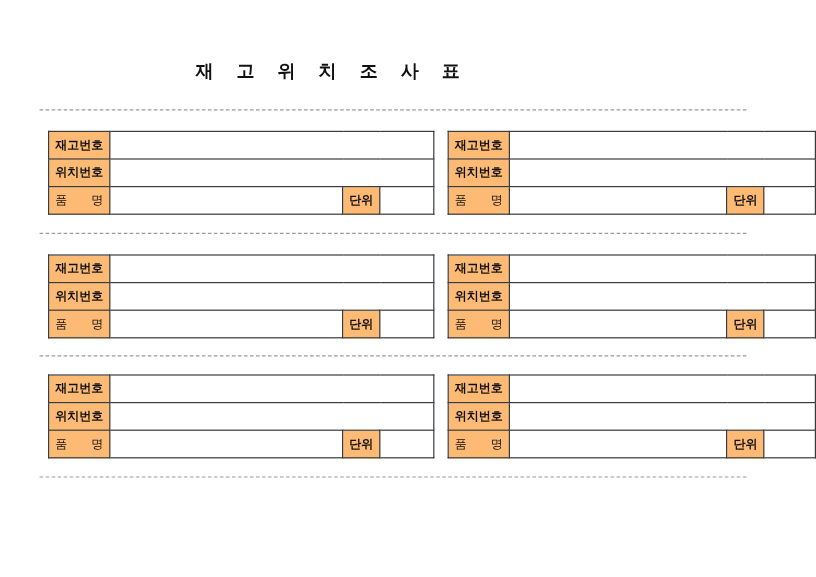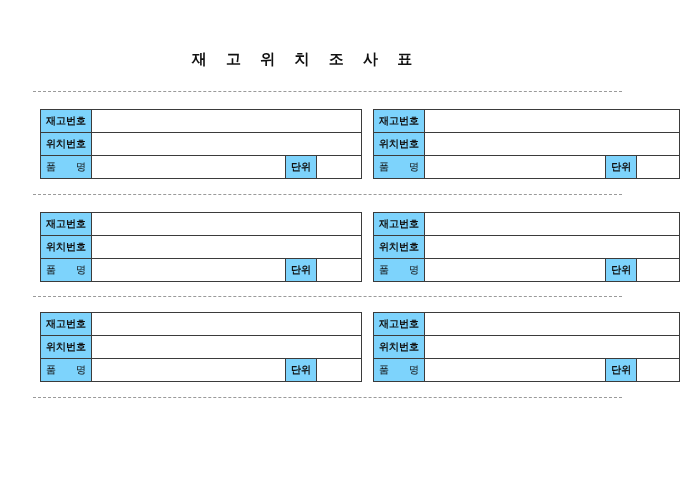--- a/index.html
+++ b/index.html
@@ -31,21 +31,20 @@
     left: 0;
     top: 50px;
     width: 546px;
     text-align: center;
     font-size: 15px;
     font-weight: 700;
     letter-spacing: 7px;
     text-indent: 7px;
     color: #111111;
     white-space: nowrap;
-    padding-left: 29px;
   }
 
   
   .dashed-rule {
     position: absolute;
     left: 33px;
     width: 589px;
     height: 0;
     border-top: 1px dashed #9a9a9a;
   }
@@ -61,21 +60,21 @@
     table-layout: fixed;
     background: #ffffff;
   }
   .record-table td {
     border: 1px solid #3b3b3b;
     height: 22px;
     padding: 0 5px;
     font-size: 10px;
     color: #111111;
     vertical-align: middle;
-    background: #7dd3fc;
+    background: #fdba74;
   }
   .record-table td.label {
     font-weight: 700;
     text-align: left;
     white-space: nowrap;
   }
   .record-table td.label-spread {
     font-weight: 400;
     text-align: justify;
     text-align-last: justify;

